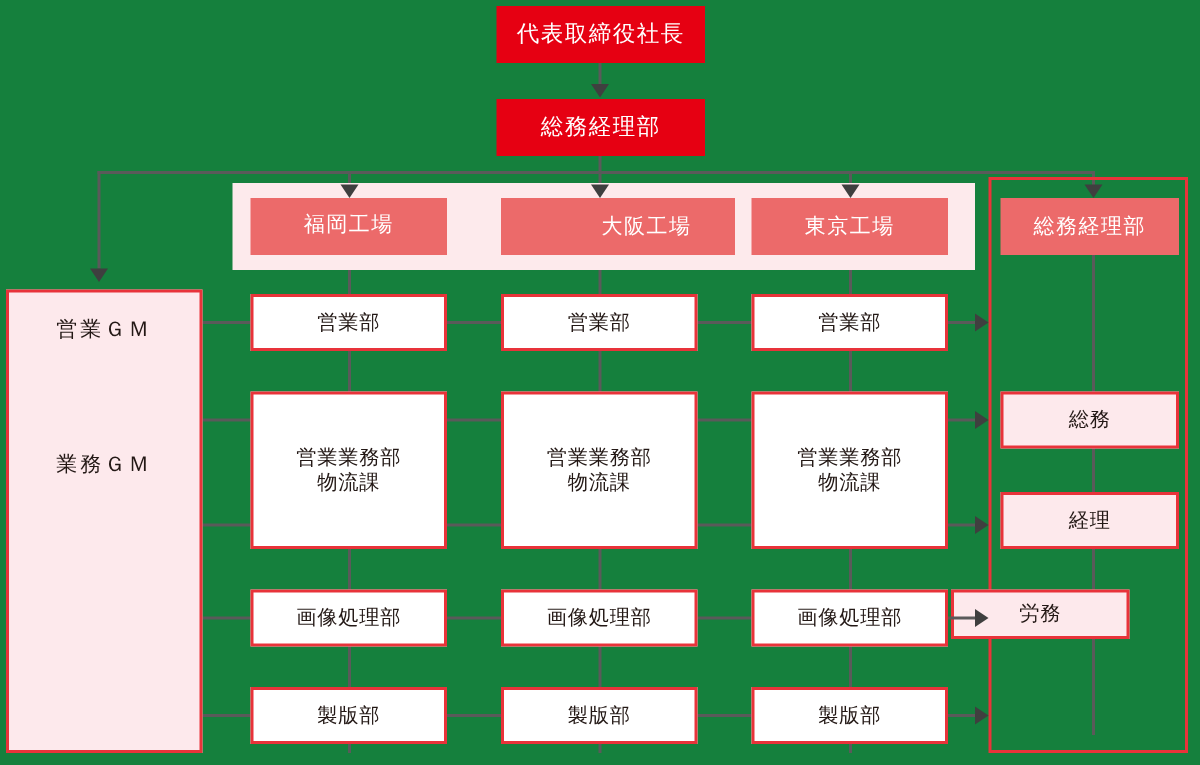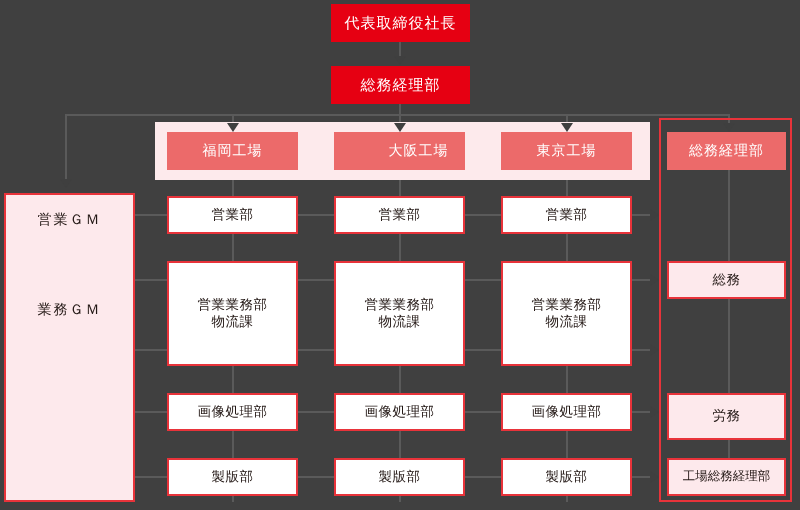--- a/index.html
+++ b/index.html
@@ -8,21 +8,21 @@
     background: #ffffff;
   }
   body {
     width: 800px; height: 510px;
     font-family: "Liberation Sans", "DejaVu Sans", sans-serif;
     overflow: hidden;
   }
   #chart {
     position: relative;
     width: 800px; height: 510px;
-    background: #404040;
+    background: #15803d;
   }
 
   
   .box {
     position: absolute;
     display: flex;
     align-items: center;
     justify-content: center;
     text-align: center;
     line-height: 1.25;
@@ -196,21 +196,21 @@
   <div class="box box-white" style="left:167px; top:458px; width:131px; height:38px;">
     <span>製版部</span>
   </div>
 
   <div class="hline" style="left:298px; top:214px; width:36px;"></div>
   <div class="hline" style="left:298px; top:279px; width:36px;"></div>
   <div class="hline" style="left:298px; top:349px; width:36px;"></div>
   <div class="hline" style="left:298px; top:411px; width:36px;"></div>
   <div class="hline" style="left:298px; top:476px; width:36px;"></div>
 
-  <div class="box box-salmon" style="left:334px; top:132px; width:131px; height:38px;padding-left:38px;">
+  <div class="box box-salmon" style="left:334px; top:132px; width:156px; height:38px;padding-left:38px;">
     <span>大阪工場</span>
   </div>
   <div class="vline" style="left:399px; top:170px; height:332px;"></div>
 
   <div class="box box-white" style="left:334px; top:196px; width:131px; height:38px;">
     <span>営業部</span>
   </div>
   <div class="box box-white" style="left:334px; top:261px; width:131px; height:105px;">
     <span>営業業務部
 物流課</span>
@@ -263,20 +263,20 @@
   <div class="arrow-right" style="left:650px; top:471px;"></div>
 
   <div class="box box-salmon" style="left:667px; top:132px; width:119px; height:38px;align-items:center;">
     <span>総務経理部</span>
   </div>
   <div class="vline" style="left:728px; top:170px; height:320px;"></div>
 
   <div class="box box-pink" style="left:667px; top:261px; width:119px; height:38px;text-align:center;">
     <span>総務</span>
   </div>
-  <div class="box box-pink" style="left:667px; top:393px; width:119px; height:47px;">
+  <div class="box box-pink" style="left:667px; top:328px; width:119px; height:38px;">
+    <span>経理</span>
+  </div>
+  <div class="box box-pink" style="left:634px; top:393px; width:119px; height:33px;">
     <span>労務</span>
   </div>
-  <div class="box box-pink" style="left:667px; top:458px; width:119px; height:38px; font-size:12.5px; letter-spacing:0px;">
-    <span>工場総務経理部</span>
-  </div>
 
 </div>
 
 </body></html>

